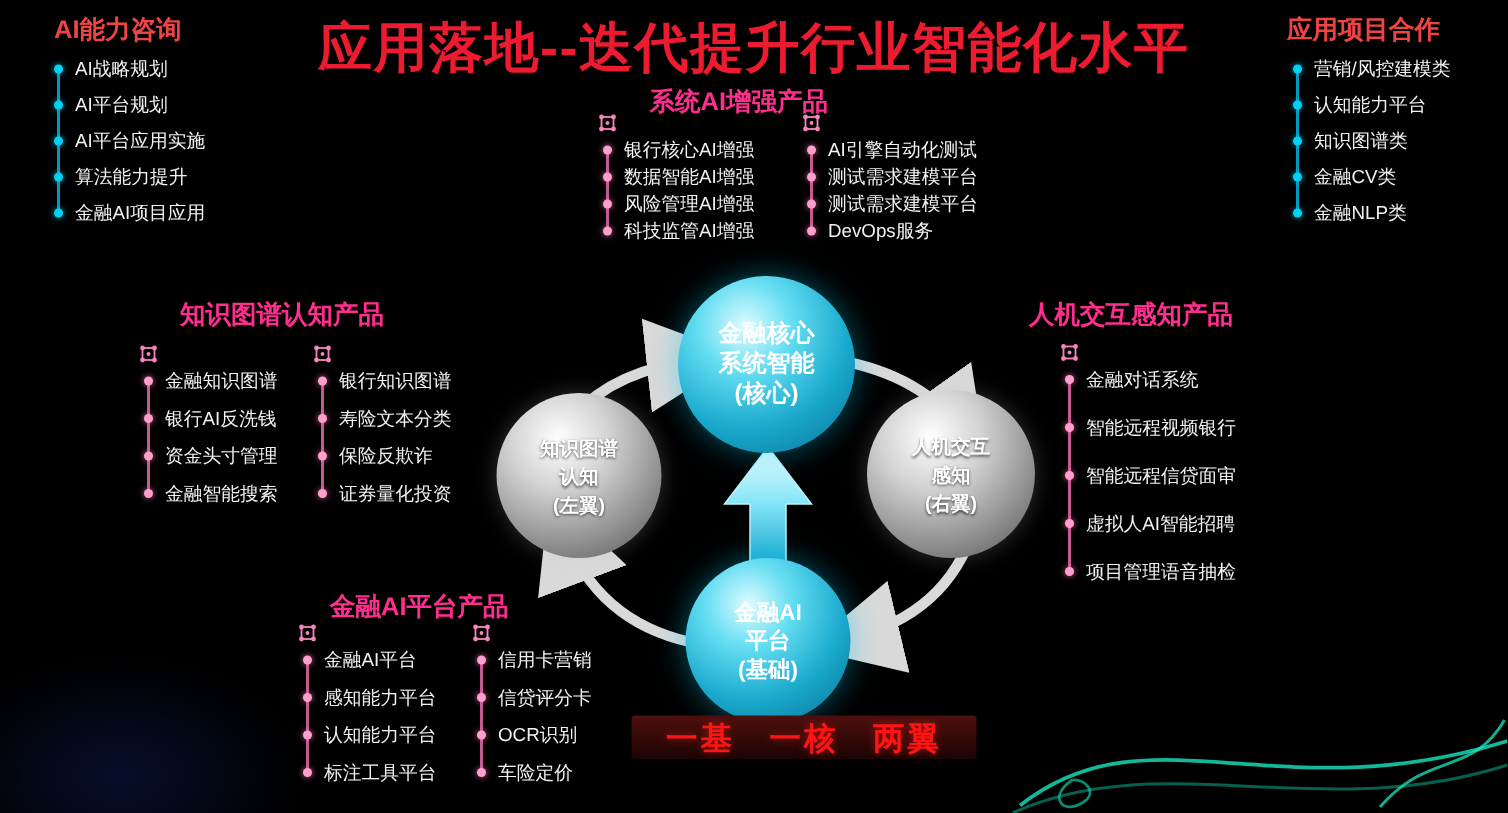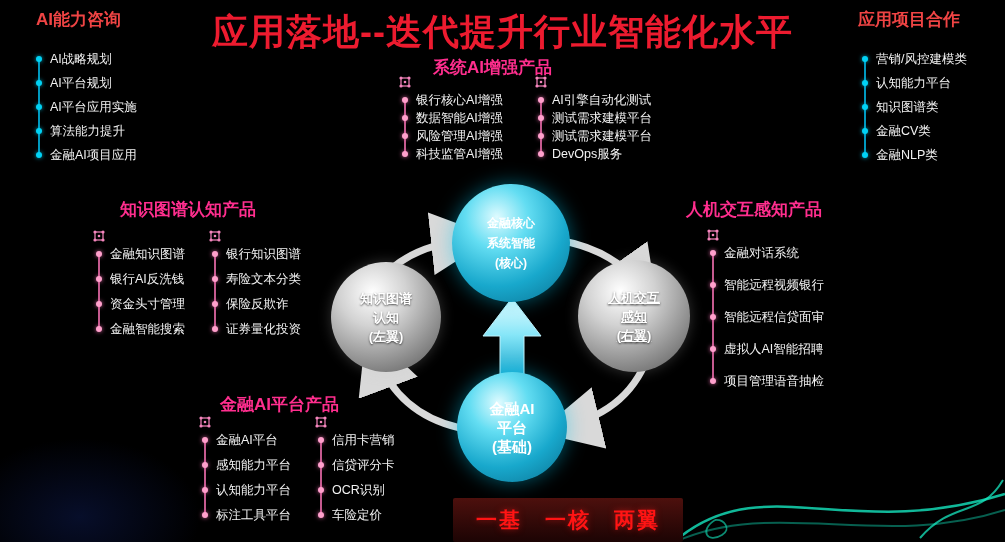--- a/index.html
+++ b/index.html
@@ -28,58 +28,57 @@
   .item {
     position:relative; padding-left:14px; font-size:12.5px; line-height:16px;
     white-space:nowrap; color:#f2f2f2;
   }
   .item::before {
     content:''; position:absolute; left:0; top:50%; margin-top:-3px;
     width:6px; height:6px; border-radius:50%;
   }
   .pink .item::before { background:#ffa0cc; box-shadow:0 0 4px rgba(255,120,190,.8); }
   .cy .item::before { background:#00d2f5; box-shadow:0 0 4px rgba(0,210,245,.8); }
-  .gap8 { gap:8px;margin-top:13px; } .gap10 { gap:2px; } .gap9 { gap:9px; } .gap7 { gap:16px; }
+  .gap8 { gap:8px; } .gap10 { gap:2px; } .gap9 { gap:9px; } .gap7 { gap:16px; }
 
   .chip {
     position:absolute; left:-4px; top:-17px; width:14px; height:14px; color:#f585bd;
   }
   .chip svg { display:block; width:14px; height:14px; }
 
   .flow-svg { position:absolute; left:320px; top:170px; width:380px; height:310px; z-index:1; }
 
   .circle {
     position:absolute; z-index:2; border-radius:50%;
     display:flex; flex-direction:column; align-items:center; justify-content:center;
     text-align:center; font-weight:bold; color:#fff;
   }
   .circle span { display:block; }
   .cyan-grad {
     background:radial-gradient(circle at 38% 28%, #dffbff 0%, #63ddf2 28%, #18a8cc 62%, #0a6e8e 100%);
     box-shadow:0 0 20px rgba(0,200,240,.45);
-    font-size:12px; line-height:20px;
+    font-size:16px; line-height:20px;
   }
   .gray-grad {
     background:radial-gradient(circle at 38% 28%, #ffffff 0%, #d2d2d2 32%, #8e8e8e 68%, #525252 100%);
     box-shadow:0 0 14px rgba(200,200,200,.25);
     font-size:13px; line-height:19px; text-shadow:0 1px 2px rgba(0,0,0,.65);
   }
   .c-core  { left:452px; top:184px; width:118px; height:118px; }
   .c-left  { left:331px; top:262px; width:110px; height:110px; }
-  .c-right { left:578px; top:260px; width:112px; height:112px;text-decoration:underline; }
+  .c-right { left:578px; top:260px; width:112px; height:112px; }
   .c-base  { left:457px; top:372px; width:110px; height:110px; font-size:15px; line-height:19px; }
 
   .slogan {
-    position:absolute; left:421px; top:498px; width:230px; height:44px; z-index:3;
+    position:absolute; left:421px; top:477px; width:230px; height:29px; z-index:3;
     display:flex; align-items:center; justify-content:center;
     background:linear-gradient(180deg,#4d100d 0%, #1c0404 100%);
     border-radius:2px;
     color:#ff1414; font-size:21px; font-weight:bold; letter-spacing:2px;
     text-shadow:0 0 6px rgba(255,30,30,.5);
-    margin-left:32px;
   }
 
   .deco-svg { position:absolute; right:0; bottom:0; width:330px; height:100px; z-index:0; }
   .glow {
     position:absolute; left:-80px; bottom:-80px; width:320px; height:210px; z-index:0;
     background:radial-gradient(closest-side, rgba(20,40,120,.35), rgba(0,0,0,0) 75%);
   }
 </style>
 </head>
 <body>

